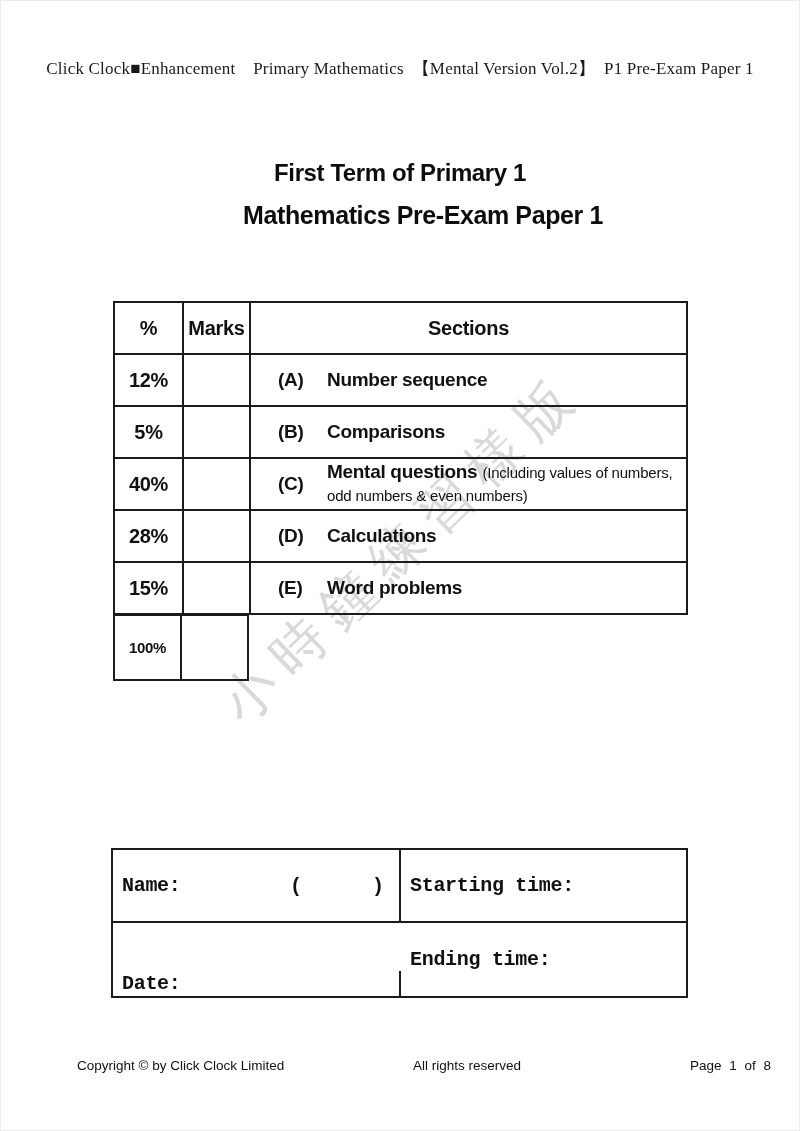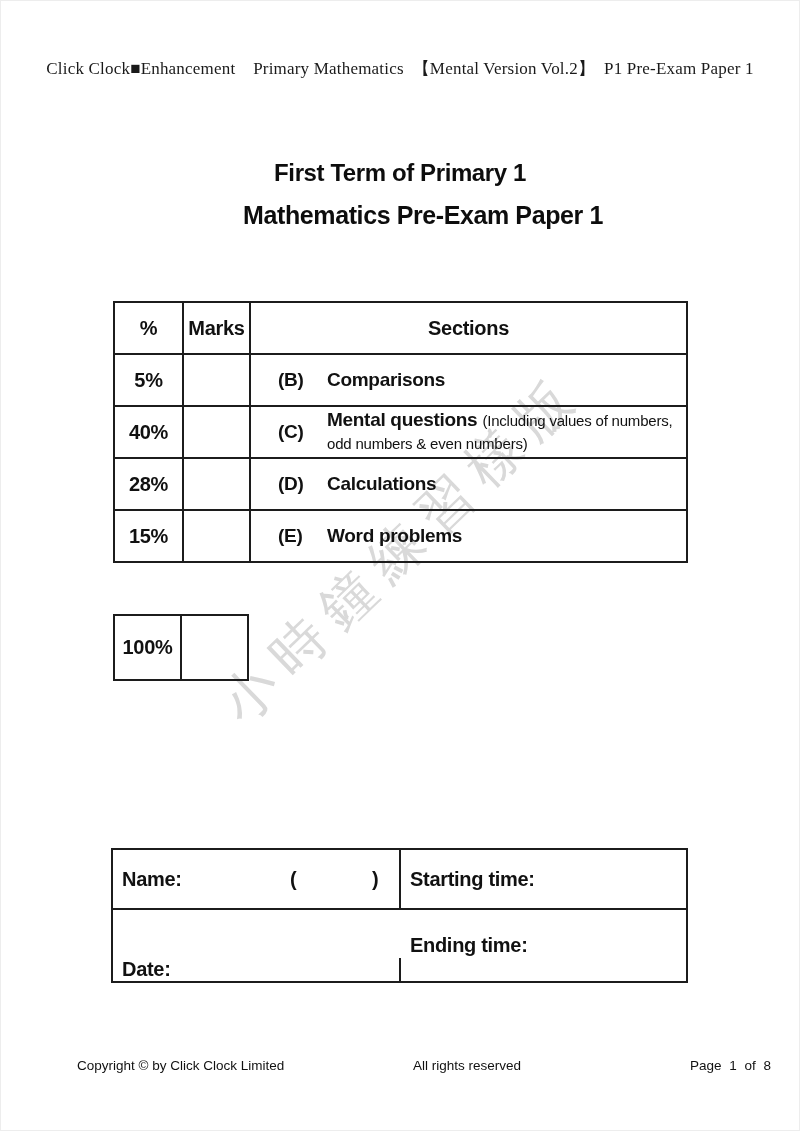--- a/index.html
+++ b/index.html
@@ -113,37 +113,38 @@
     border: 2px solid #1c1c1c;
     box-sizing: border-box;
     display: flex;
     z-index: 2;
     background: transparent;
   }
   .total-box .t-pct {
     width: 67px;
     border-right: 2px solid #1c1c1c;
     display: flex; align-items: center; justify-content: center;
-    font-size: 20px; font-weight: 700; letter-spacing: -0.3px;
+    font-size: 15px; font-weight: 700; letter-spacing: -0.3px;
     box-sizing: border-box;
   }
   .total-box .t-marks { flex: 1; }
 
   
   .info-table {
     position: absolute;
     left: 111px; top: 848px;
-    width: 577px; height: 135px;
+    width: 577px; height: 150px;
     border: 2px solid #1c1c1c;
     box-sizing: border-box;
     display: grid;
     grid-template-columns: 288px 1fr;
     grid-template-rows: 1fr 1fr;
     z-index: 2;
     background: transparent;
+    font-family: Liberation Mono, monospace;
   }
   .info-cell {
     display: flex; align-items: center;
     padding-left: 9px;
     font-size: 20px; font-weight: 700;
     letter-spacing: -0.3px;
     position: relative;
     box-sizing: border-box;
   }
   .ic-name  { border-right: 2px solid #1c1c1c; border-bottom: 2px solid #1c1c1c; }
@@ -182,20 +183,30 @@
       <col style="width:69px">
       <col style="width:67px">
       <col style="width:437px">
     </colgroup>
   <tbody>
       <tr class="r-head">
     <td class="cell-center">%</td>
     <td class="cell-center">Marks</td>
     <td class="cell-center">Sections</td>
   </tr>
+  <tr class="r-a">
+    <td class="cell-center">12%</td>
+    <td class="cell-center"></td>
+    <td>
+      <div class="sec-flex">
+        <span class="sec-letter">(A)</span>
+        <span class="sec-namewrap"><span>Number sequence</span> <span class="sec-note"></span></span>
+      </div>
+    </td>
+  </tr>
   <tr class="r-b">
     <td class="cell-center">5%</td>
     <td class="cell-center"></td>
     <td>
       <div class="sec-flex">
         <span class="sec-letter">(B)</span>
         <span class="sec-namewrap"><span>Comparisons</span> <span class="sec-note"></span></span>
       </div>
     </td>
   </tr>

